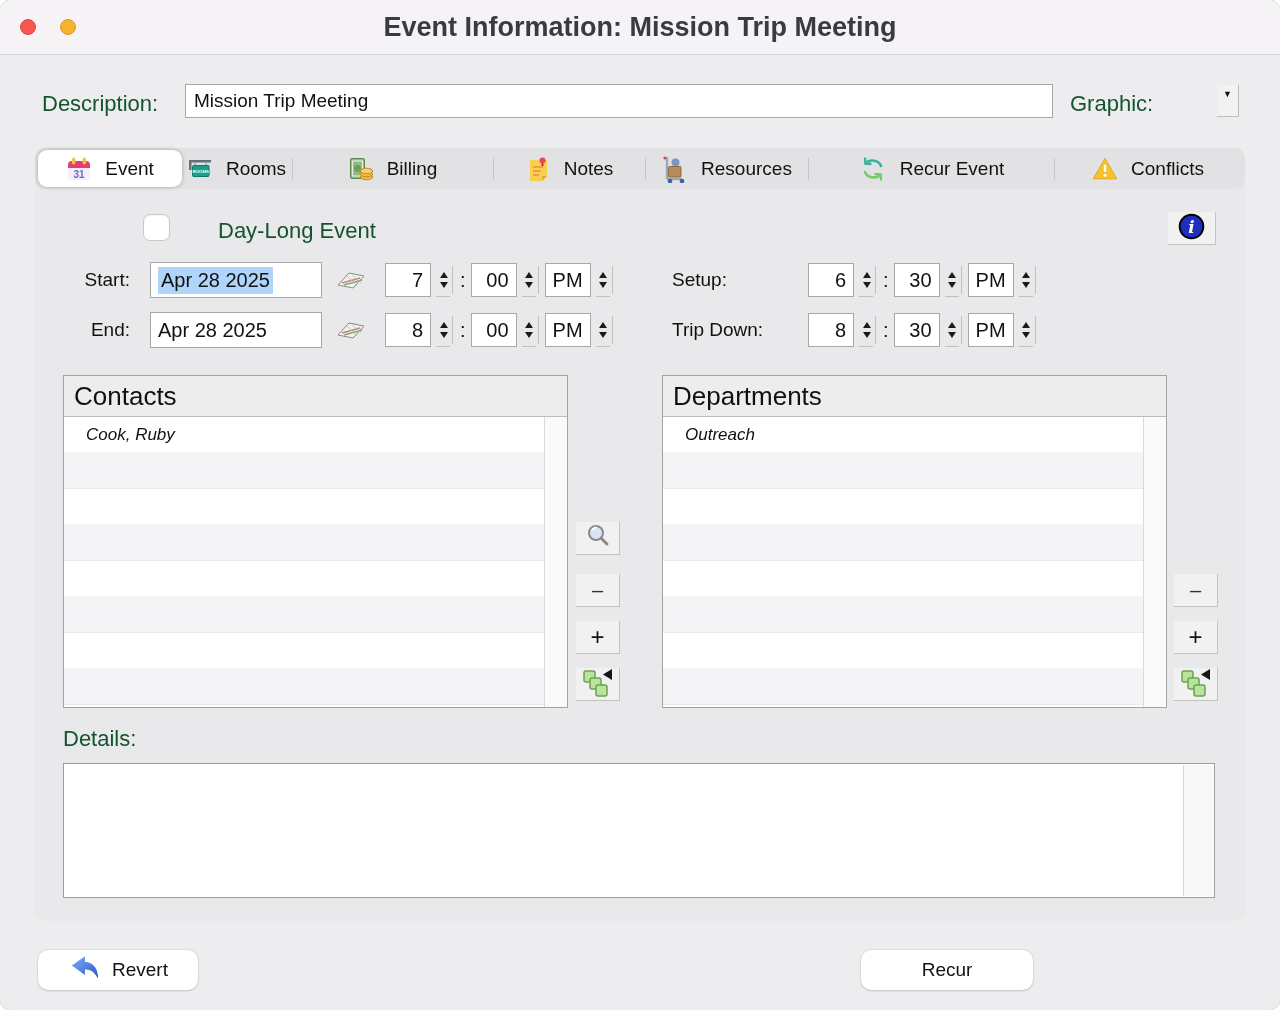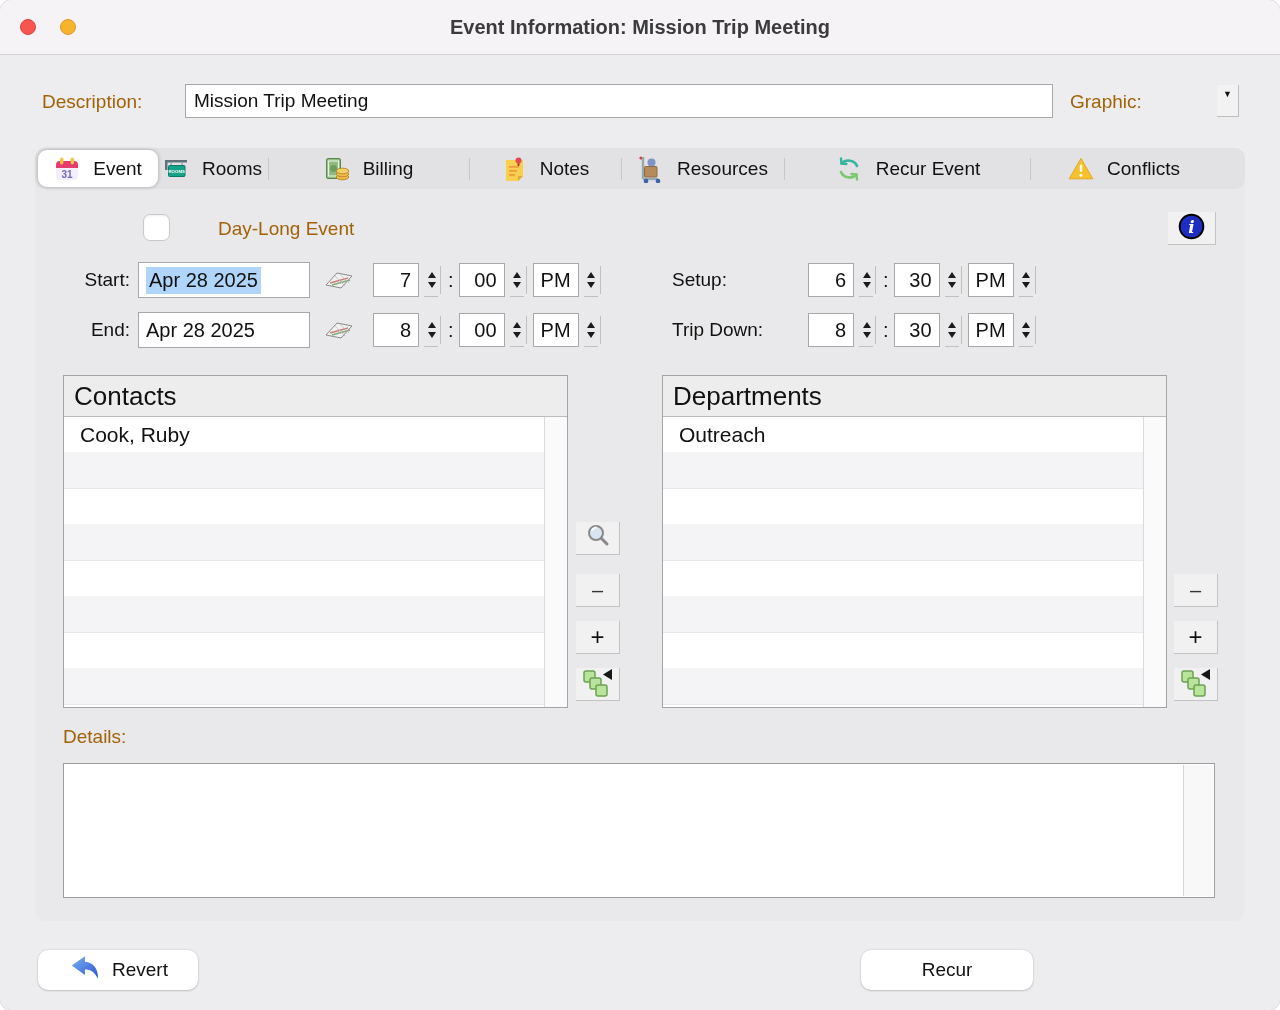--- a/index.html
+++ b/index.html
@@ -17,26 +17,26 @@
     overflow: hidden;
     box-shadow: 0 0 0 1px rgba(0,0,0,0.12);
   }
   
   .titlebar {
     position: absolute; left: 0; top: 0; width: 1280px; height: 55px;
     background: #f6f3f7;
     border-bottom: 1px solid #d6d2d6;
     display: flex; align-items: center; justify-content: center;
   }
-  .titlebar .title { font-size: 20px; font-weight: bold; color: #3b3b3d; }
+  .titlebar .title { font-size: 27px; font-weight: bold; color: #3b3b3d; }
   .tlight { position: absolute; top: 19px; width: 16px; height: 16px; border-radius: 50%; }
   .tlight.red    { left: 20px; background: #f95550; border: 1px solid #e0443e; }
   .tlight.yellow { left: 60px; background: #f7b32b; border: 1px solid #d89b26; }
   
-  .label { font-size: 19px; color: #a16207; }
+  .label { font-size: 22px; color: #14532d; }
   .desc-label   { position: absolute; left: 42px;  top: 91px; }
   .graphic-label{ position: absolute; left: 1070px; top: 91px; }
   .text-input {
     position: absolute; left: 185px; top: 84px; width: 868px; height: 34px;
     background: #fff; border: 1px solid #a8a8a8;
     display: flex; align-items: center; padding-left: 8px;
     font-size: 19px;
   }
   .mini-drop {
     position: absolute; left: 1217px; top: 85px; width: 22px; height: 32px;
@@ -54,21 +54,21 @@
     position: absolute; left: 0; top: 0; width: 1210px; height: 41px;
     background: #e2e2e4; border-radius: 10px;
     display: flex; align-items: center; padding: 0 3px;
   }
   .tab {
     height: 37px; display: flex; align-items: center; justify-content: center;
     gap: 13px; font-size: 19px; border-radius: 9px; flex: 0 0 auto;
     cursor: default;
   }
   .tab.selected { background: #fff; box-shadow: 0 0 4px rgba(0,0,0,0.28); }
-  .tw1 {width:120px} .tw2 {width:110px} .tw3 {width:200px} .tw4 {width:151px}
+  .tw1 {width:144px} .tw2 {width:110px} .tw3 {width:200px} .tw4 {width:151px}
   .tw5 {width:162px} .tw6 {width:245px} .tw7 {width:186px}
   .tab-sep { width: 1px; height: 22px; background: #c7c7c9; flex: 0 0 auto; }
   .ticon { display: flex; align-items: center; }
   
   .checkbox {
     position: absolute; left: 108px; top: 66px; width: 27px; height: 27px;
     background: #fff; border: 1px solid #c9c9c9; border-radius: 7px;
     box-shadow: inset 0 1px 2px rgba(0,0,0,0.06);
   }
   .daylong-label { position: absolute; left: 147px; top: 70px; margin-left: 36px; }
@@ -76,21 +76,21 @@
     position: absolute; left: 1133px; top: 64px; width: 48px; height: 33px;
     background: #f1f1f2; border-right: 1px solid #c3c3c3; border-bottom: 1px solid #c3c3c3;
     display: flex; align-items: center; justify-content: center;
   }
   
   .dt-row { position: absolute; display: flex; align-items: center; height: 36px; }
   .row-start    { left: 28px;  top: 114px; }
   .row-end      { left: 28px;  top: 164px; }
   .row-setup    { left: 637px; top: 114px; }
   .row-takedown { left: 637px; top: 164px; }
-  .rlabel  { width: 67px;  text-align: right; margin-right: 8px; font-size: 19px; }
+  .rlabel  { width: 67px;  text-align: right; margin-right: 20px; font-size: 19px; }
   .rlabel2 { width: 118px; text-align: left; margin-right: 18px; font-size: 19px; }
   .date-field {
     width: 172px; height: 36px; background: #fff; border: 1px solid #a8a8a8;
     display: flex; align-items: center; padding-left: 7px; font-size: 20px;
   }
   .date-field .sel { background: var(--selection-highlight, #b0d5fb); padding: 2px 3px; }
   .cal-btn { margin-left: 13px; display: flex; align-items: center; }
   .time-group { display: flex; align-items: center; margin-left: 18px; }
   .tnum {
     width: 46px; height: 34px; background: #fff; border: 1px solid #a8a8a8;
@@ -113,22 +113,22 @@
     background: #fff; border: 1px solid #a4a4a4;
   }
   .contacts    { left: 28px;  top: 227px; }
   .departments { left: 627px; top: 227px; }
   .list-header {
     height: 41px; background: #ededee; border-bottom: 1px solid #bcbcbc;
     display: flex; align-items: center; padding-left: 10px; font-size: 26px;
   }
   .list-body { position: relative; height: 290px; overflow: hidden; }
   .list-row {
-    height: 36px; display: flex; align-items: center; padding-left: 16px;
-    font-size: 21px; border-bottom: 1px solid rgba(0,0,0,0.045);
+    height: 36px; display: flex; align-items: center; padding-left: 22px;
+    font-size: 17px; border-bottom: 1px solid rgba(0,0,0,0.045); font-style: italic;
   }
   .list-row:nth-child(even) { background: #f4f4f6; }
   .list-scrollcol {
     position: absolute; right: 0; top: 41px; bottom: 0; width: 23px;
     background: #fafafa; border-left: 1px solid #dadada;
   }
   
   .sq-btn {
     position: absolute; width: 44px; height: 33px;
     background: #f1f1f2;

